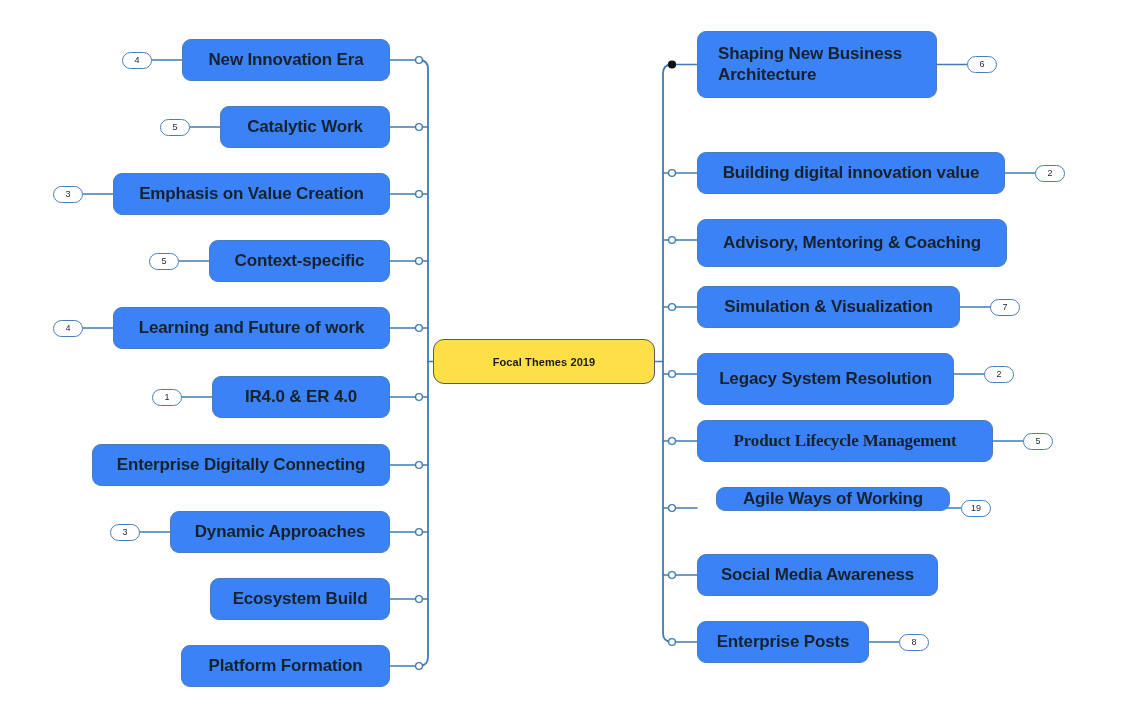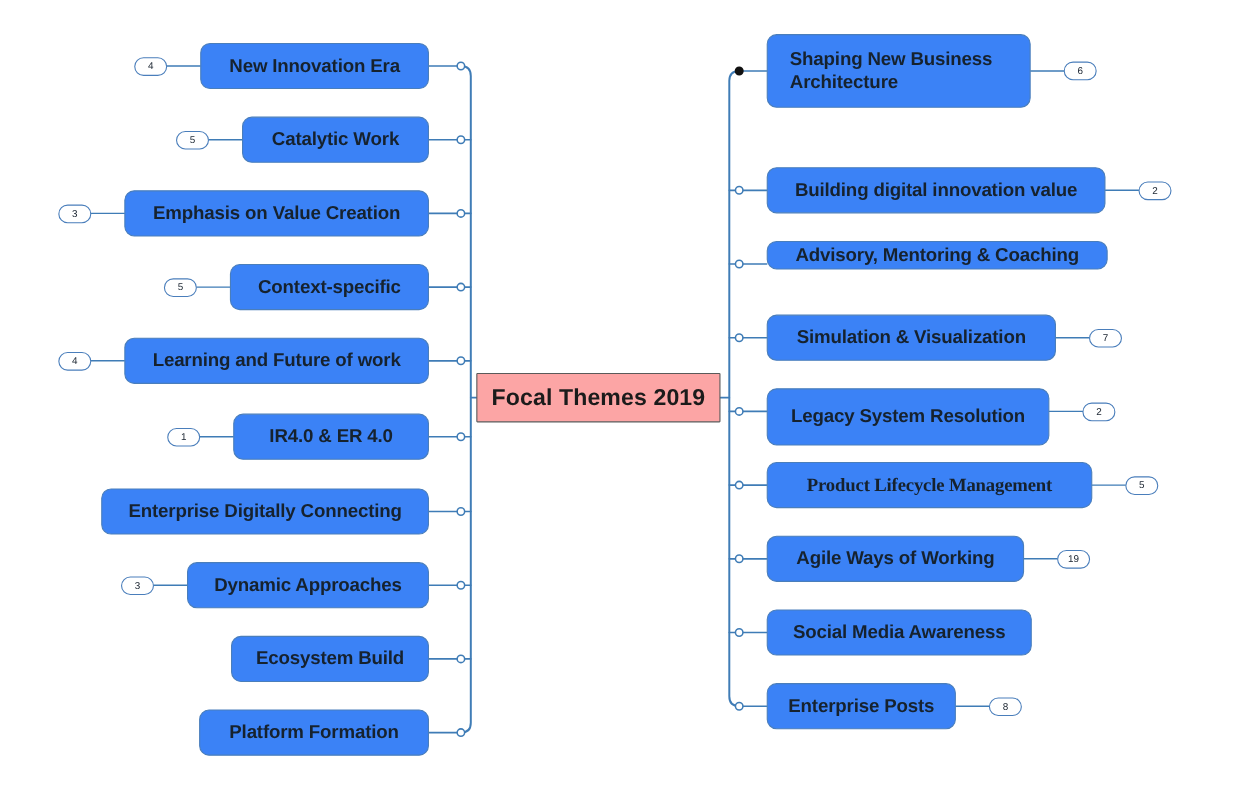--- a/index.html
+++ b/index.html
@@ -43,24 +43,24 @@
     white-space: nowrap;
   }
   .node.multiline {
     display: block;
     white-space: normal;
     line-height: 21px;
     padding: 11px 16px 0 20px;
     text-align: left;
   }
   .node.center {
-    background: #fca5a5;
+    background: #fde047;
     border: 1.6px solid #5a5a5a;
-    border-radius: 1px;
-    font-size: 21px;
+    border-radius: 11px;
+    font-size: 11px;
     color: #1b1b1b;
     letter-spacing: 0.1px;
   }
   .badge {
     position: absolute;
     box-sizing: border-box;
     width: 30px;
     height: 17px;
     border: 1.2px solid #4a7ebb;
     border-radius: 9px;
@@ -167,26 +167,26 @@
       <div class="badge" style="left: 152px; top: 388.5px;">1</div>
       <div class="node" style="left: 92px; top: 444px; width: 298px; height: 42px; text-align: right;">Enterprise Digitally Connecting</div>
       <div class="node" style="left: 170px; top: 511px; width: 220px; height: 42px;">Dynamic Approaches</div>
       <div class="badge" style="left: 110px; top: 523.5px;">3</div>
       <div class="node" style="left: 210px; top: 578px; width: 180px; height: 42px;">Ecosystem Build</div>
       <div class="node" style="left: 181px; top: 645px; width: 209px; height: 42px;">Platform Formation</div>
       <div class="node multiline" style="left: 697px; top: 31px; width: 240px; height: 67px;">Shaping New Business Architecture</div>
       <div class="badge" style="left: 967px; top: 56px;">6</div>
       <div class="node" style="left: 697px; top: 152px; width: 308px; height: 42px;">Building digital innovation value</div>
       <div class="badge" style="left: 1035px; top: 164.5px;">2</div>
-      <div class="node" style="left: 697px; top: 219px; width: 310px; height: 26px;">Advisory, Mentoring &amp; Coaching</div>
+      <div class="node" style="left: 697px; top: 219px; width: 310px; height: 48px;">Advisory, Mentoring &amp; Coaching</div>
       <div class="node" style="left: 697px; top: 286px; width: 263px; height: 42px;">Simulation &amp; Visualization</div>
       <div class="badge" style="left: 990px; top: 298.5px;">7</div>
       <div class="node" style="left: 697px; top: 353px; width: 257px; height: 52px;">Legacy System Resolution</div>
       <div class="badge" style="left: 984px; top: 365.5px;">2</div>
       <div class="node" style="left: 697px; top: 420px; width: 296px; height: 42px; font-family: Liberation Serif, serif;">Product Lifecycle Management</div>
       <div class="badge" style="left: 1023px; top: 432.5px;">5</div>
-      <div class="node" style="left: 697px; top: 487px; width: 234px; height: 42px;">Agile Ways of Working</div>
+      <div class="node" style="left: 716px; top: 487px; width: 234px; height: 24px;">Agile Ways of Working</div>
       <div class="badge" style="left: 961px; top: 499.5px;">19</div>
       <div class="node" style="left: 697px; top: 554px; width: 241px; height: 42px;">Social Media Awareness</div>
       <div class="node" style="left: 697px; top: 621px; width: 172px; height: 42px;">Enterprise Posts</div>
       <div class="badge" style="left: 899px; top: 633.5px;">8</div>
     </div>
 </div>
 
 </body></html>

